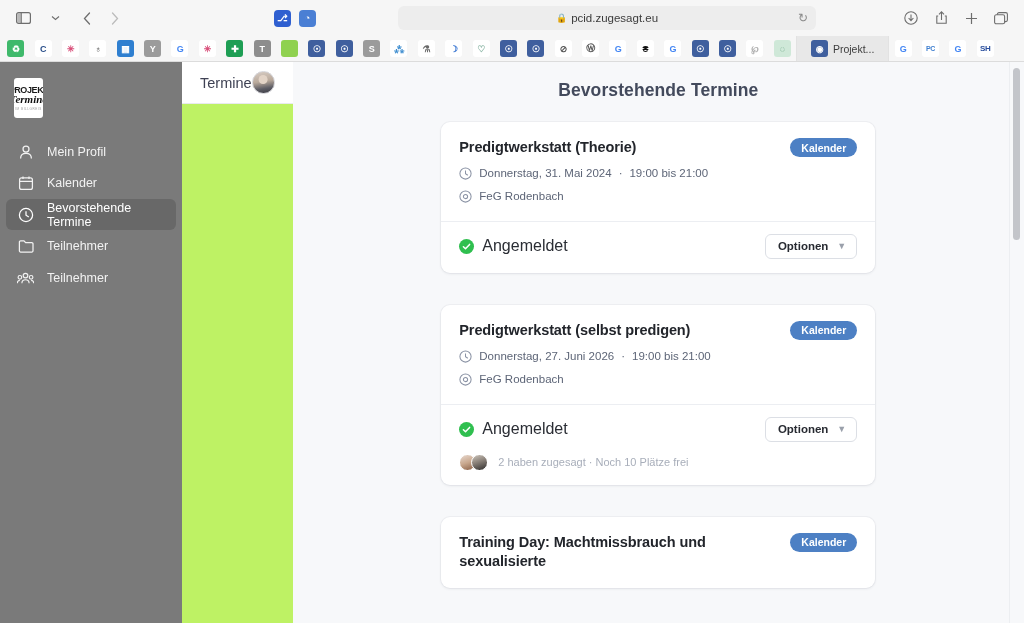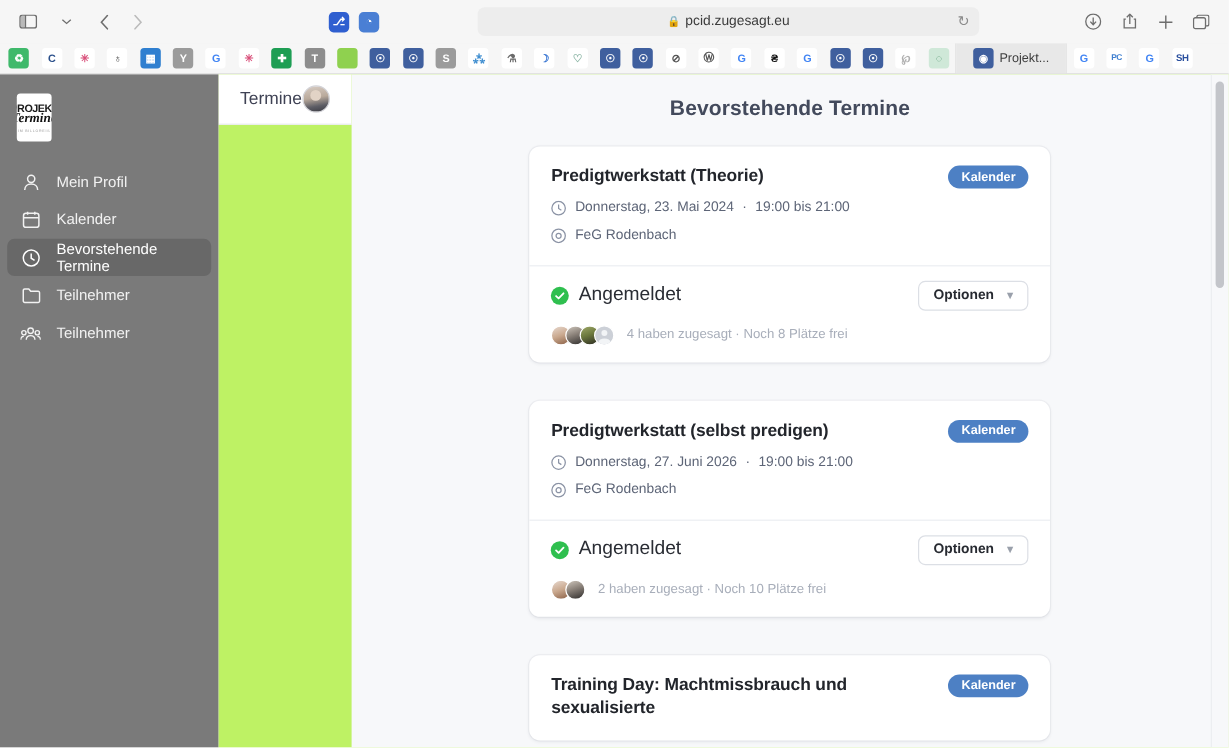--- a/index.html
+++ b/index.html
@@ -406,21 +406,21 @@
           <div class="card-body">
             <div class="card-title">Predigtwerkstatt (Theorie)</div>
             <div class="badge">Kalender</div>
             <div class="meta-row">
               <span class="mic">
                 <svg width="13" height="13" viewBox="0 0 13 13" fill="none" stroke="currentColor" stroke-width="1.05">
                   <circle cx="6.5" cy="6.5" r="5.6"></circle>
                     <path d="M6.5 3.4 V6.7 L8.8 8.2"></path>
                 </svg>
               </span>
-              <span>Donnerstag, 23. Mai 2024</span>
+              <span>Donnerstag, 31. Mai 2024</span>
               <span>·</span>
               <span>19:00 bis 21:00</span>
             </div>
             <div class="meta-row">
               <span class="mic">
                 <svg width="13" height="13" viewBox="0 0 13 13" fill="none" stroke="currentColor" stroke-width="1.05">
                   <circle cx="6.5" cy="6.5" r="5.6"></circle>
                     <circle cx="6.5" cy="6.5" r="2.1"></circle>
                 </svg>
               </span>
@@ -435,29 +435,20 @@
                     <path d="M1.4 4.7 L3.5 6.7 L7.6 2.4"></path>
                   </svg>
                 </span>
                 <span class="status-text">Angemeldet</span>
               </div>
               <div class="options-btn">
                 <span>Optionen</span>
                 <span class="chev">▼</span>
               </div>
             </div>
-            <div class="attendee-row">
-              <div class="avatars">
-                <div class="av av-1"></div>
-                <div class="av av-2"></div>
-                <div class="av av-3"></div>
-                <div class="av av-4"></div>
-              </div>
-              <span class="attendee-text">4 haben zugesagt · Noch 8 Plätze frei</span>
-            </div>
           </div>
         </div>
 
         <div class="card">
           <div class="card-body">
             <div class="card-title">Predigtwerkstatt (selbst predigen)</div>
             <div class="badge">Kalender</div>
             <div class="meta-row">
               <span class="mic">
                 <svg width="13" height="13" viewBox="0 0 13 13" fill="none" stroke="currentColor" stroke-width="1.05">

